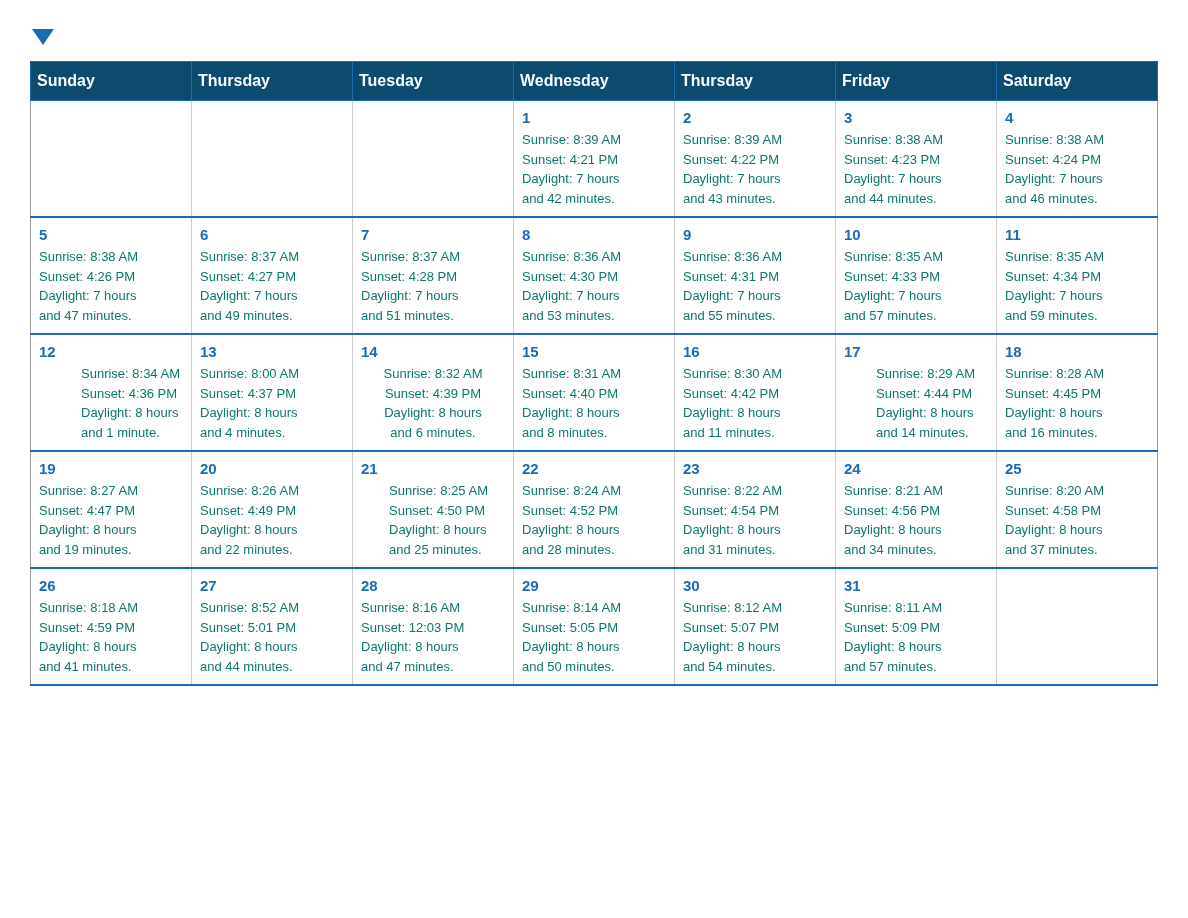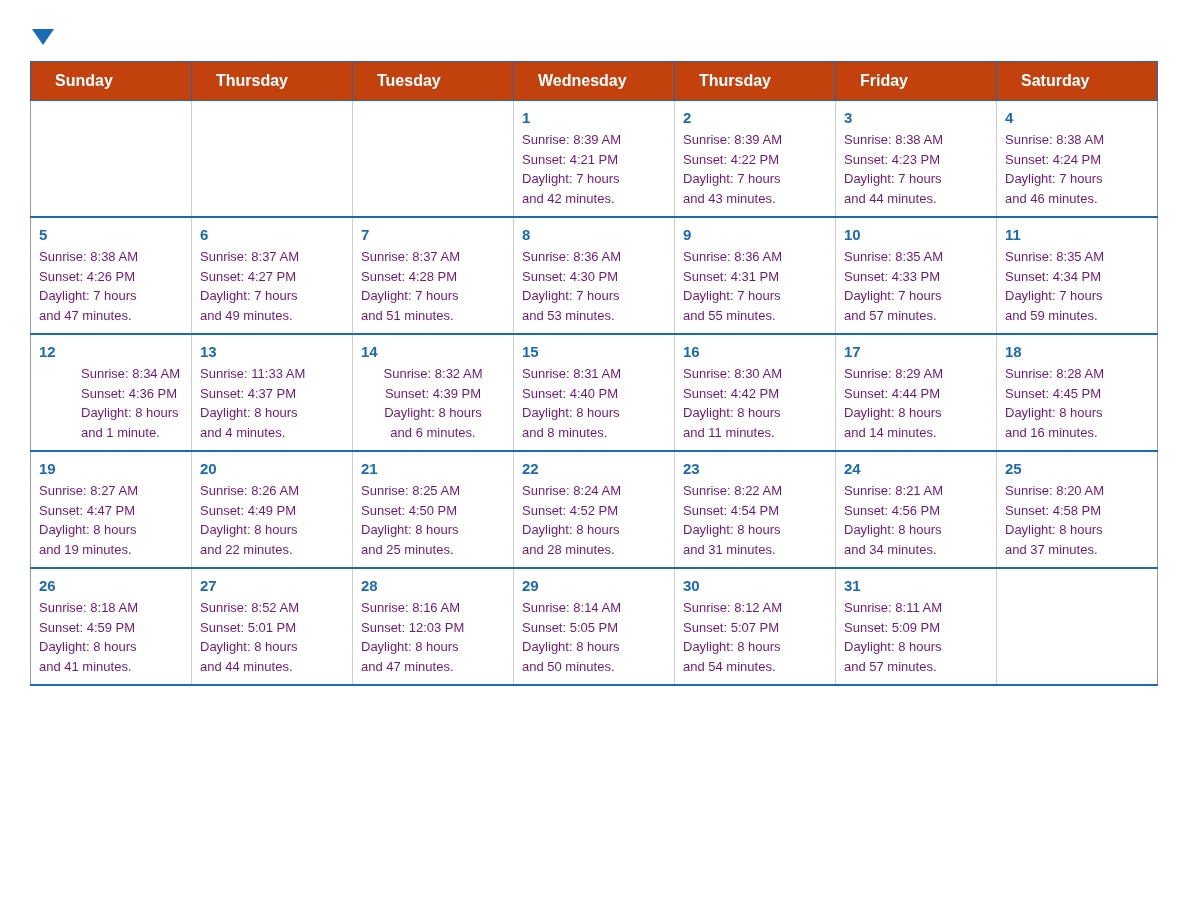--- a/index.html
+++ b/index.html
@@ -30,23 +30,23 @@
       font-size: 22px;
       font-weight: normal;
       color: #555;
     }
     .calendar {
       width: 100%;
       border-collapse: collapse;
       border: 1px solid #999;
     }
     .calendar thead tr th {
-      background-color: #c2410c;
+      background-color: #0c4a6e;
       color: #fff;
-      padding: 10px 24px;
+      padding: 10px 6px;
       font-size: 16px;
       font-weight: bold;
       text-align: left;
       border: 1px solid #1a6bb5;
     }
     .calendar tbody tr {
       border-bottom: 2px solid #1a6bb5;
     }
     .calendar tbody tr td {
       vertical-align: top;
@@ -62,21 +62,21 @@
     }
     .day-number {
       font-size: 15px;
       font-weight: bold;
       color: #1a6bb5;
       display: block;
       margin-bottom: 4px;
     }
     .day-info {
       font-size: 13px;
-      color: #701a75;
+      color: #0f766e;
       line-height: 1.5;
     }
     .empty-cell {
       background: #fff;
     }
     
     .logo-container {
       display: flex;
       flex-direction: column;
       padding-top: 5px;
@@ -227,21 +227,21 @@
       <tr>
         <td>
           <span class="day-number">12</span>
           <div class="day-info" style="white-space: pre-line; margin-left: 42px;">Sunrise: 8:34 AM
 Sunset: 4:36 PM
 Daylight: 8 hours
 and 1 minute.</div>
         </td>
         <td>
           <span class="day-number">13</span>
-          <div class="day-info" style="white-space: pre-line;">Sunrise: 11:33 AM
+          <div class="day-info" style="white-space: pre-line;">Sunrise: 8:00 AM
 Sunset: 4:37 PM
 Daylight: 8 hours
 and 4 minutes.</div>
         </td>
         <td>
           <span class="day-number">14</span>
           <div class="day-info" style="white-space: pre-line; text-align: center;">Sunrise: 8:32 AM
 Sunset: 4:39 PM
 Daylight: 8 hours
 and 6 minutes.</div>
@@ -255,21 +255,21 @@
         </td>
         <td>
           <span class="day-number">16</span>
           <div class="day-info" style="white-space: pre-line;">Sunrise: 8:30 AM
 Sunset: 4:42 PM
 Daylight: 8 hours
 and 11 minutes.</div>
         </td>
         <td>
           <span class="day-number">17</span>
-          <div class="day-info" style="white-space: pre-line;">Sunrise: 8:29 AM
+          <div class="day-info" style="white-space: pre-line; margin-left: 32px;">Sunrise: 8:29 AM
 Sunset: 4:44 PM
 Daylight: 8 hours
 and 14 minutes.</div>
         </td>
         <td>
           <span class="day-number">18</span>
           <div class="day-info" style="white-space: pre-line;">Sunrise: 8:28 AM
 Sunset: 4:45 PM
 Daylight: 8 hours
 and 16 minutes.</div>
@@ -285,21 +285,21 @@
         </td>
         <td>
           <span class="day-number">20</span>
           <div class="day-info" style="white-space: pre-line;">Sunrise: 8:26 AM
 Sunset: 4:49 PM
 Daylight: 8 hours
 and 22 minutes.</div>
         </td>
         <td>
           <span class="day-number">21</span>
-          <div class="day-info" style="white-space: pre-line;">Sunrise: 8:25 AM
+          <div class="day-info" style="white-space: pre-line; margin-left: 28px;">Sunrise: 8:25 AM
 Sunset: 4:50 PM
 Daylight: 8 hours
 and 25 minutes.</div>
         </td>
         <td>
           <span class="day-number">22</span>
           <div class="day-info" style="white-space: pre-line;">Sunrise: 8:24 AM
 Sunset: 4:52 PM
 Daylight: 8 hours
 and 28 minutes.</div>

